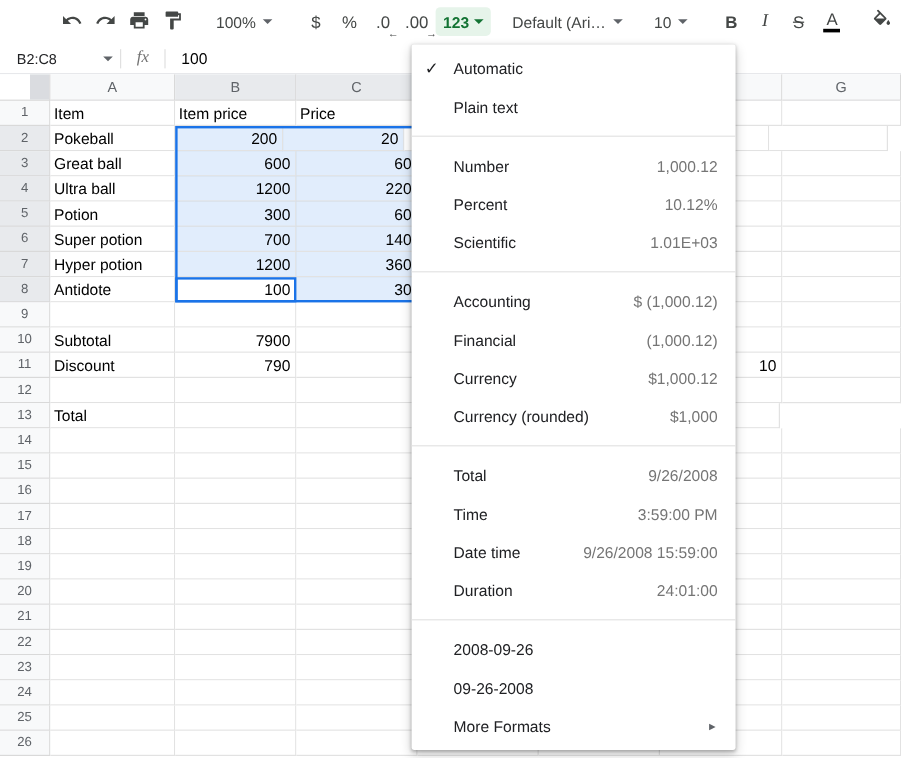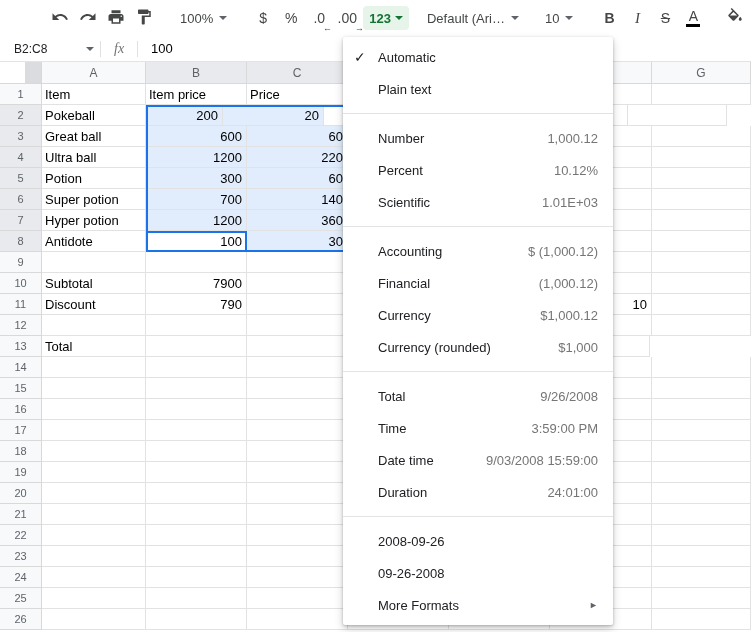--- a/index.html
+++ b/index.html
@@ -191,21 +191,21 @@
         <div class="cell" style="width: 101px;">Item price</div>
         <div class="cell" style="width: 101px;">Price</div>
         <div class="cell" style="width: 101px;"></div>
         <div class="cell" style="width: 101px;"></div>
         <div class="cell" style="width: 102px;"></div>
         <div class="cell" style="width: 99px;"></div>
       </div>
       <div class="grid-row">
         <div class="row-h sel">2</div>
         <div class="cell" style="width: 104px;">Pokeball</div>
-        <div class="cell num sel" style="width: 77px;">200</div>
+        <div class="cell num sel" style="width: 90px;">200</div>
         <div class="cell num sel" style="width: 101px;">20</div>
         <div class="cell" style="width: 101px;"></div>
         <div class="cell" style="width: 101px;"></div>
         <div class="cell" style="width: 102px;"></div>
         <div class="cell" style="width: 99px;"></div>
       </div>
       <div class="grid-row">
         <div class="row-h sel">3</div>
         <div class="cell" style="width: 104px;">Great ball</div>
         <div class="cell num sel" style="width: 101px;">600</div>
@@ -490,21 +490,21 @@
       <div class="menu-item">
         <span class="label">Total</span>
         <span class="value">9/26/2008</span>
       </div>
       <div class="menu-item">
         <span class="label">Time</span>
         <span class="value">3:59:00 PM</span>
       </div>
       <div class="menu-item">
         <span class="label">Date time</span>
-        <span class="value">9/03/2008 15:59:00</span>
+        <span class="value">9/26/2008 15:59:00</span>
       </div>
       <div class="menu-item">
         <span class="label">Duration</span>
         <span class="value">24:01:00</span>
       </div>
       <div class="menu-divider"></div>
       <div class="menu-item">
         <span class="label">2008-09-26</span>
       </div>
       <div class="menu-item">

